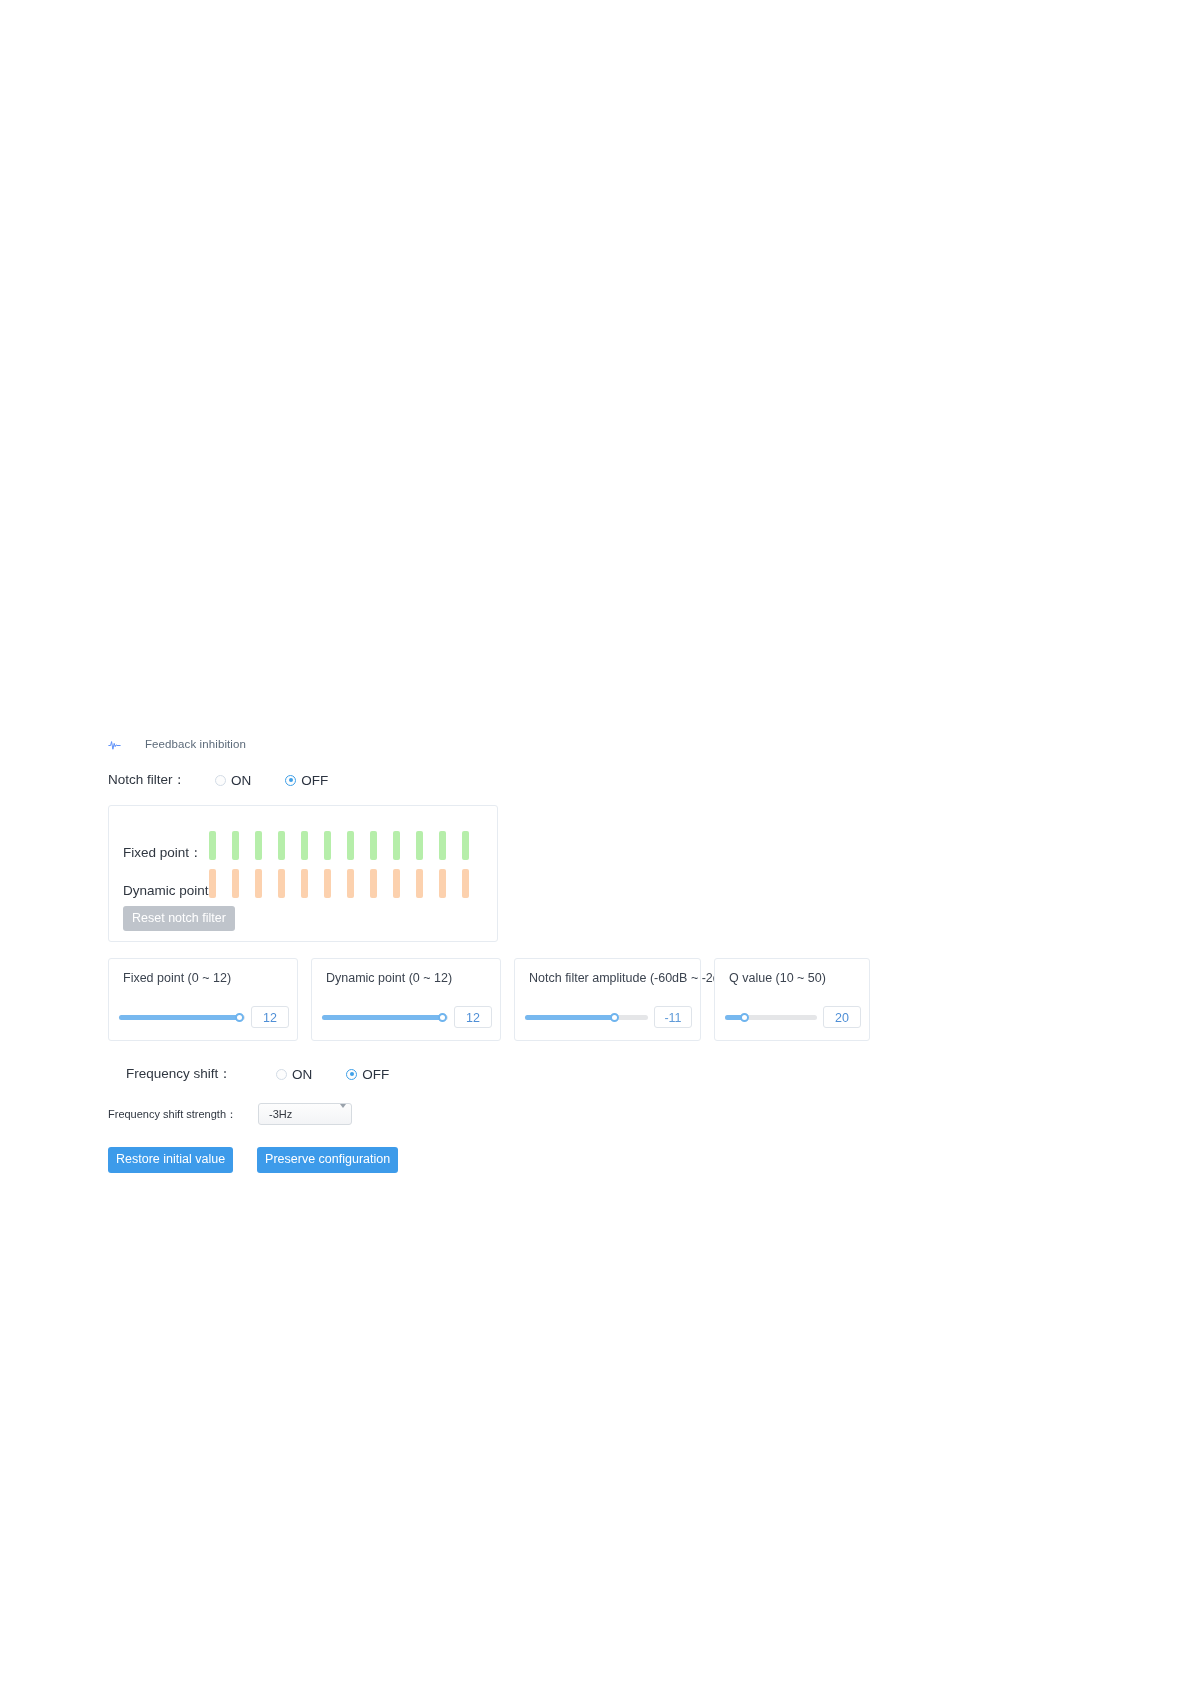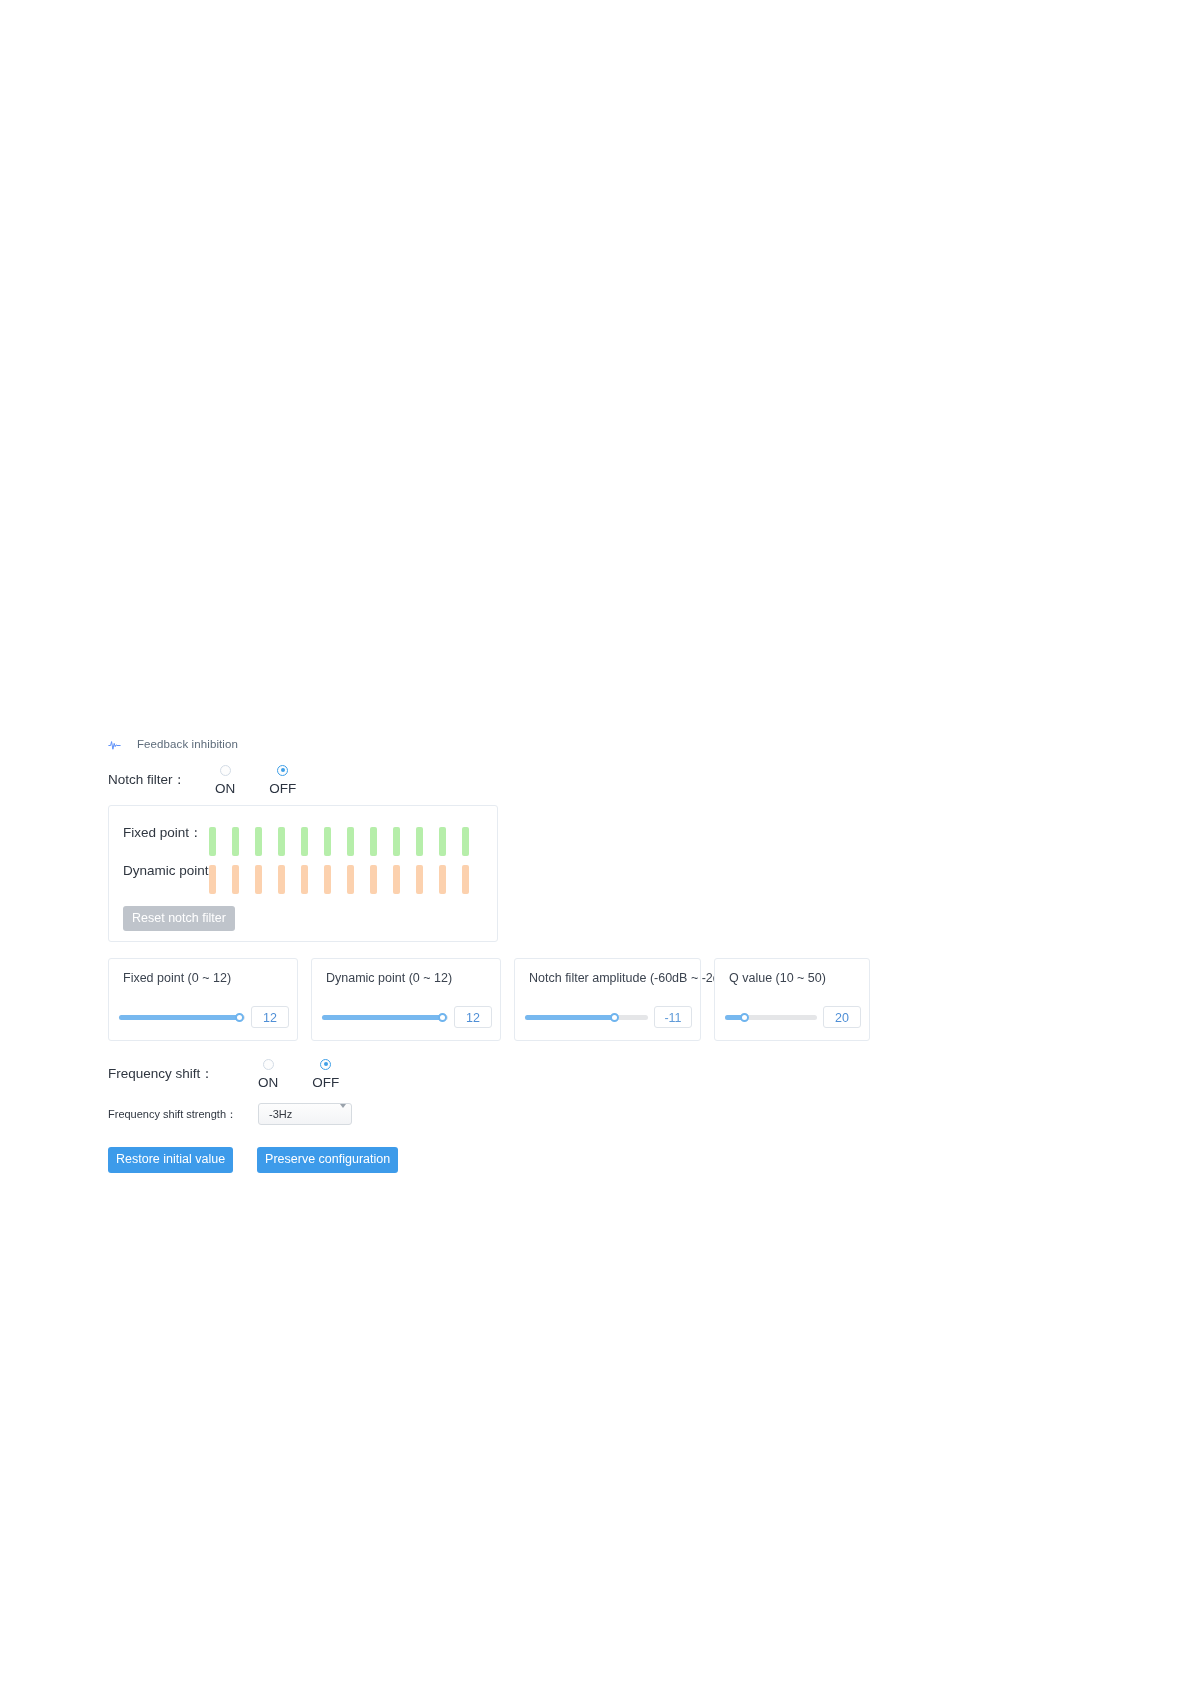--- a/index.html
+++ b/index.html
@@ -21,21 +21,21 @@
     position: absolute;
     left: 108px;
     top: 735px;
     width: 820px;
   }
 
   
   .section-header {
     display: flex;
     align-items: center;
-    gap: 16px;
+    gap: 24px;
     height: 18px;
     margin-bottom: 16px;
   }
   .section-header .wave-icon {
     width: 13px;
     height: 13px;
     display: block;
     color: #5b8ff9;
   }
   .section-header .section-title {
@@ -53,28 +53,28 @@
     margin-bottom: 14px;
   }
   .radio-row .row-label {
     font-size: 13.5px;
     color: #2f3640;
     width: 107px;
     flex: none;
   }
   .radio-row.wide .row-label {
     width: 150px;
+    margin-left: 18px;
   }
   .radio-opt {
     display: flex;
     align-items: center;
     gap: 5px;
     margin-right: 34px;
     cursor: pointer;
-    flex-direction: column;
   }
   .radio-dot {
     width: 11px;
     height: 11px;
     border-radius: 50%;
     border: 1px solid #d3dce6;
     background: #fdfdfd;
     box-sizing: border-box;
     position: relative;
     flex: none;
@@ -105,21 +105,21 @@
     border: 1px solid #e6ebf1;
     border-radius: 3px;
     width: 390px;
     box-sizing: border-box;
     padding: 18px 0 10px 0;
     margin-top: 4px;
     background: #fff;
   }
   .points-row {
     display: flex;
-    align-items: flex-start;
+    align-items: flex-end;
     height: 38px;
     padding-left: 14px;
   }
   .points-row .pts-label {
     font-size: 13.5px;
     color: #2f3640;
     width: 86px;
     flex: none;
     white-space: nowrap;
   }

